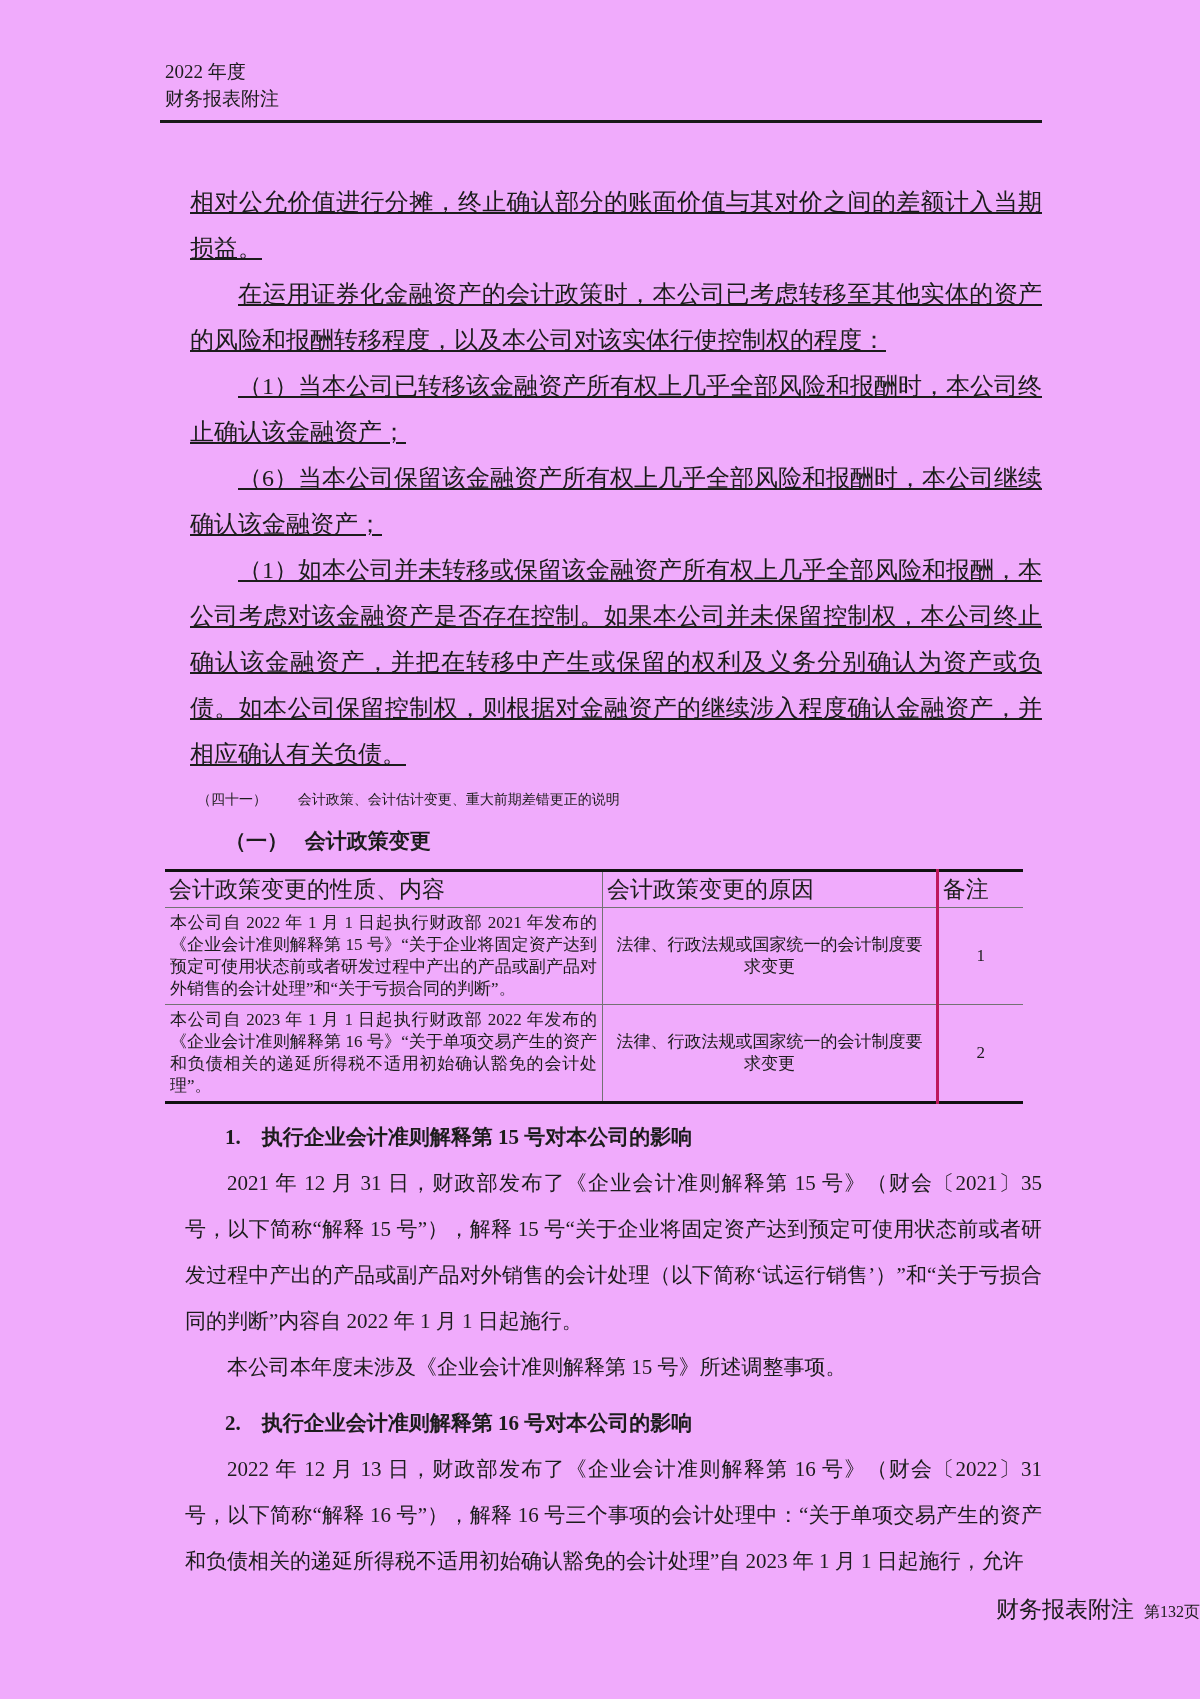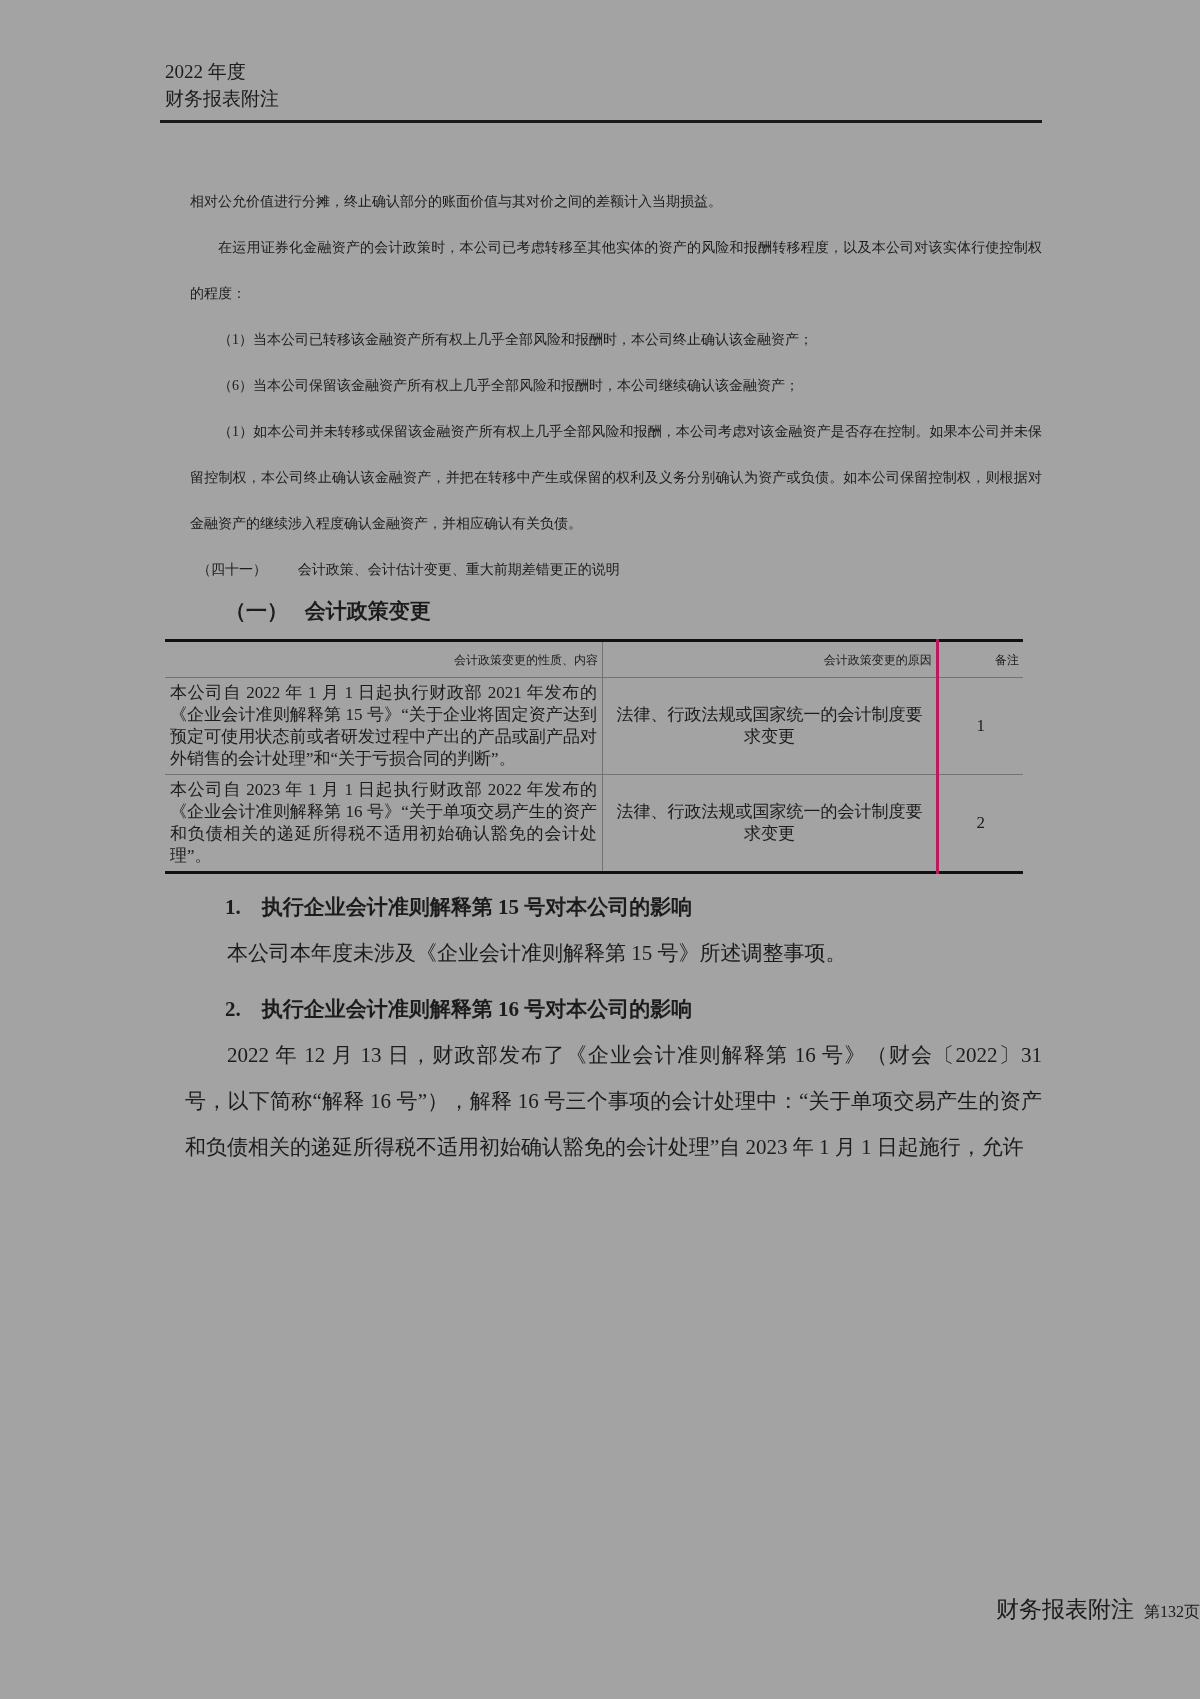--- a/index.html
+++ b/index.html
@@ -1,18 +1,18 @@
 <!DOCTYPE html>
 <html lang="zh"><head>
 <meta charset="utf-8">
 <style>
   html, body { margin:0; padding:0; background:#ffffff; }
   .page {
     width:1200px; height:1699px;
-    background:#a3a3a3;
+    background:#f0abfc;
     color:#1c1c1c;
     font-family:"Liberation Serif","DejaVu Serif",serif;
     box-sizing:border-box;
     display:flex; flex-direction:column;
     overflow:hidden;
     position:relative;
   }
   
   .doc-header {
     margin:58px 160px 0 165px;
@@ -23,23 +23,24 @@
     margin:8px 158px 0 160px;
     border:none;
     border-top:3px solid #1a1a1a;
     height:0;
   }
   
   .content { margin:0 158px 0 165px; }
   .body-paragraphs {
     margin-top:56px;
     padding-left:25px;
-    font-size:14px;
+    font-size:24px;
     line-height:46px;
     text-align:justify;
+    text-decoration:underline;
   }
   .body-paragraphs p { margin:0; }
   p.indent { text-indent:2em; }
 
   .h41 {
     margin-top:2px;
     padding-left:32px;
     font-size:14px;
     font-weight:400;
     line-height:42px;
@@ -60,23 +61,23 @@
     margin-top:8px;
     width:858px;
     border-collapse:collapse;
     border-top:3px solid #111111;
     border-bottom:3px solid #111111;
     font-size:17px;
     line-height:22px;
   }
   table.policy th {
     font-weight:400;
-    font-size:12px;
+    font-size:23px;
     padding:7px 4px 6px;
-    text-align:right;
+    text-align:left;
     border-bottom:1px solid #737373;
   }
   table.policy td {
     padding:4px 5px;
     vertical-align:middle;
   }
   table.policy th:nth-child(1),
   table.policy td:nth-child(1) { width:51%; border-right:1px solid #737373; }
   table.policy th:nth-child(2),
   table.policy td:nth-child(2) { width:39%; border-right:3px solid #be185d; }
@@ -160,20 +161,21 @@
           <td class="cell-reason">法律、行政法规或国家统一的会计制度要求变更</td>
           <td class="cell-note">2</td>
         </tr>
       </tbody>
     </table>
 
     <div class="section">
       <div class="section-heading">
         <span>1.</span><span class="h-title">执行企业会计准则解释第 15 号对本公司的影响</span>
       </div>
+      <p>2021 年 12 月 31 日，财政部发布了《企业会计准则解释第 15 号》（财会〔2021〕35 号，以下简称“解释 15 号”），解释 15 号“关于企业将固定资产达到预定可使用状态前或者研发过程中产出的产品或副产品对外销售的会计处理（以下简称‘试运行销售’）”和“关于亏损合同的判断”内容自 2022 年 1 月 1 日起施行。</p>
       <p>本公司本年度未涉及《企业会计准则解释第 15 号》所述调整事项。</p>
     </div>
 
     <div class="section">
       <div class="section-heading">
         <span>2.</span><span class="h-title">执行企业会计准则解释第 16 号对本公司的影响</span>
       </div>
       <p>2022 年 12 月 13 日，财政部发布了《企业会计准则解释第 16 号》（财会〔2022〕31 号，以下简称“解释 16 号”），解释 16 号三个事项的会计处理中：“关于单项交易产生的资产和负债相关的递延所得税不适用初始确认豁免的会计处理”自 2023 年 1 月 1 日起施行，允许</p>
     </div>
 

